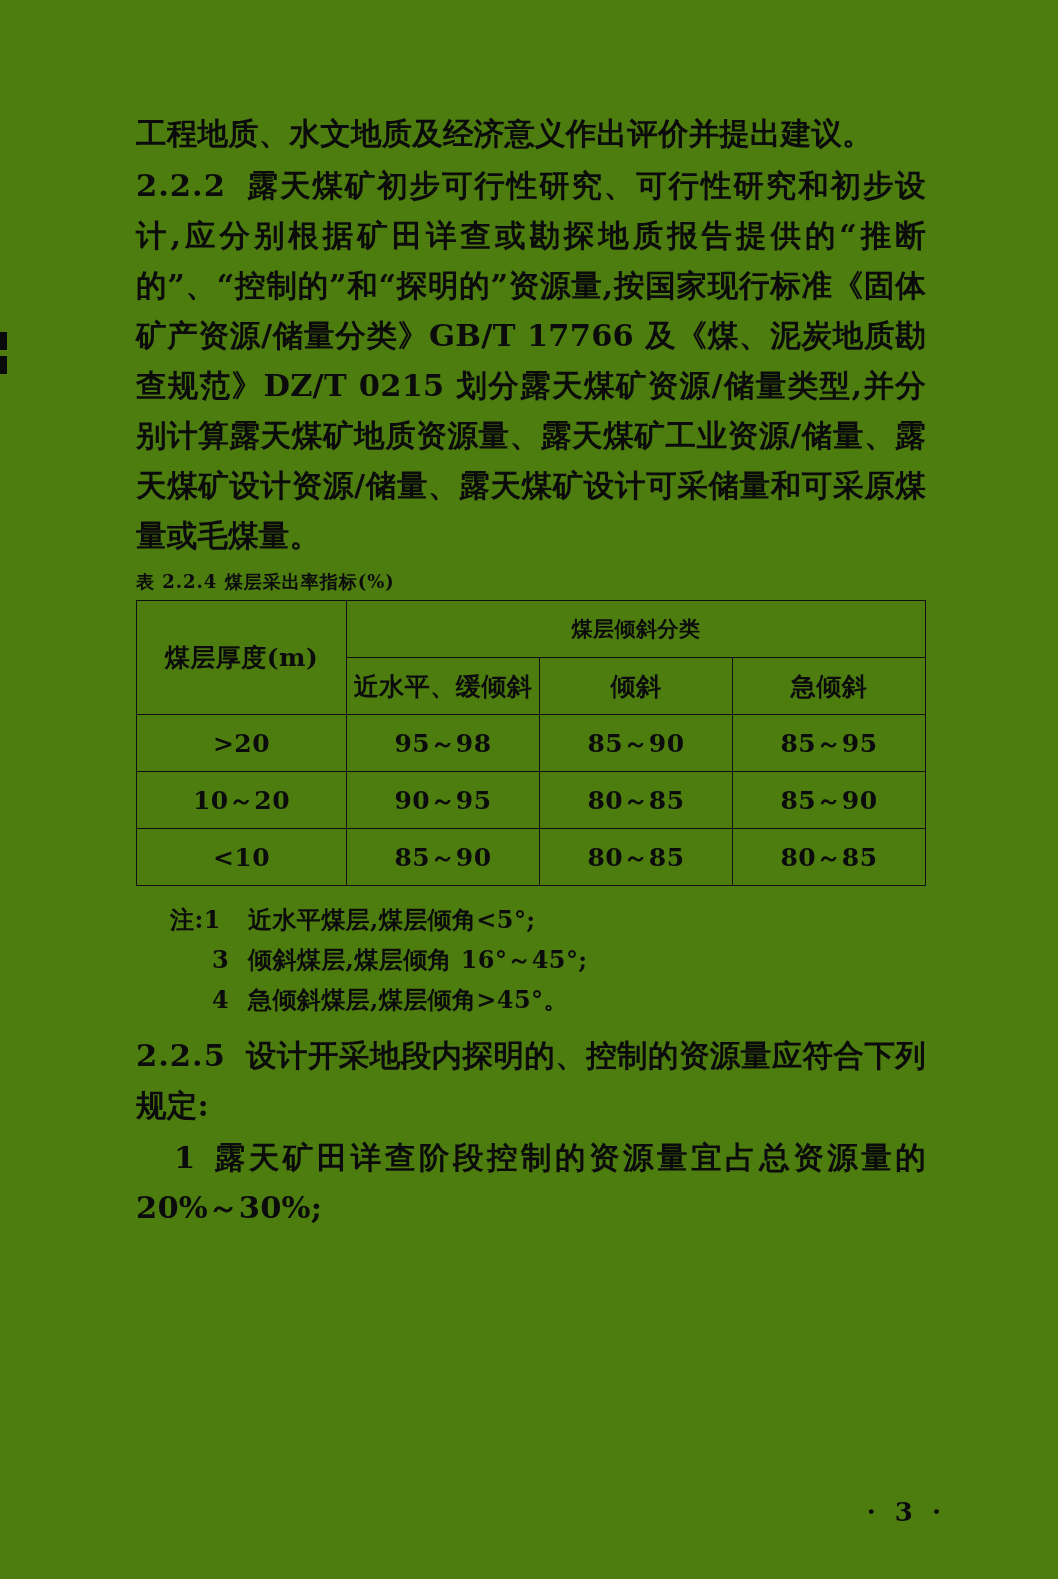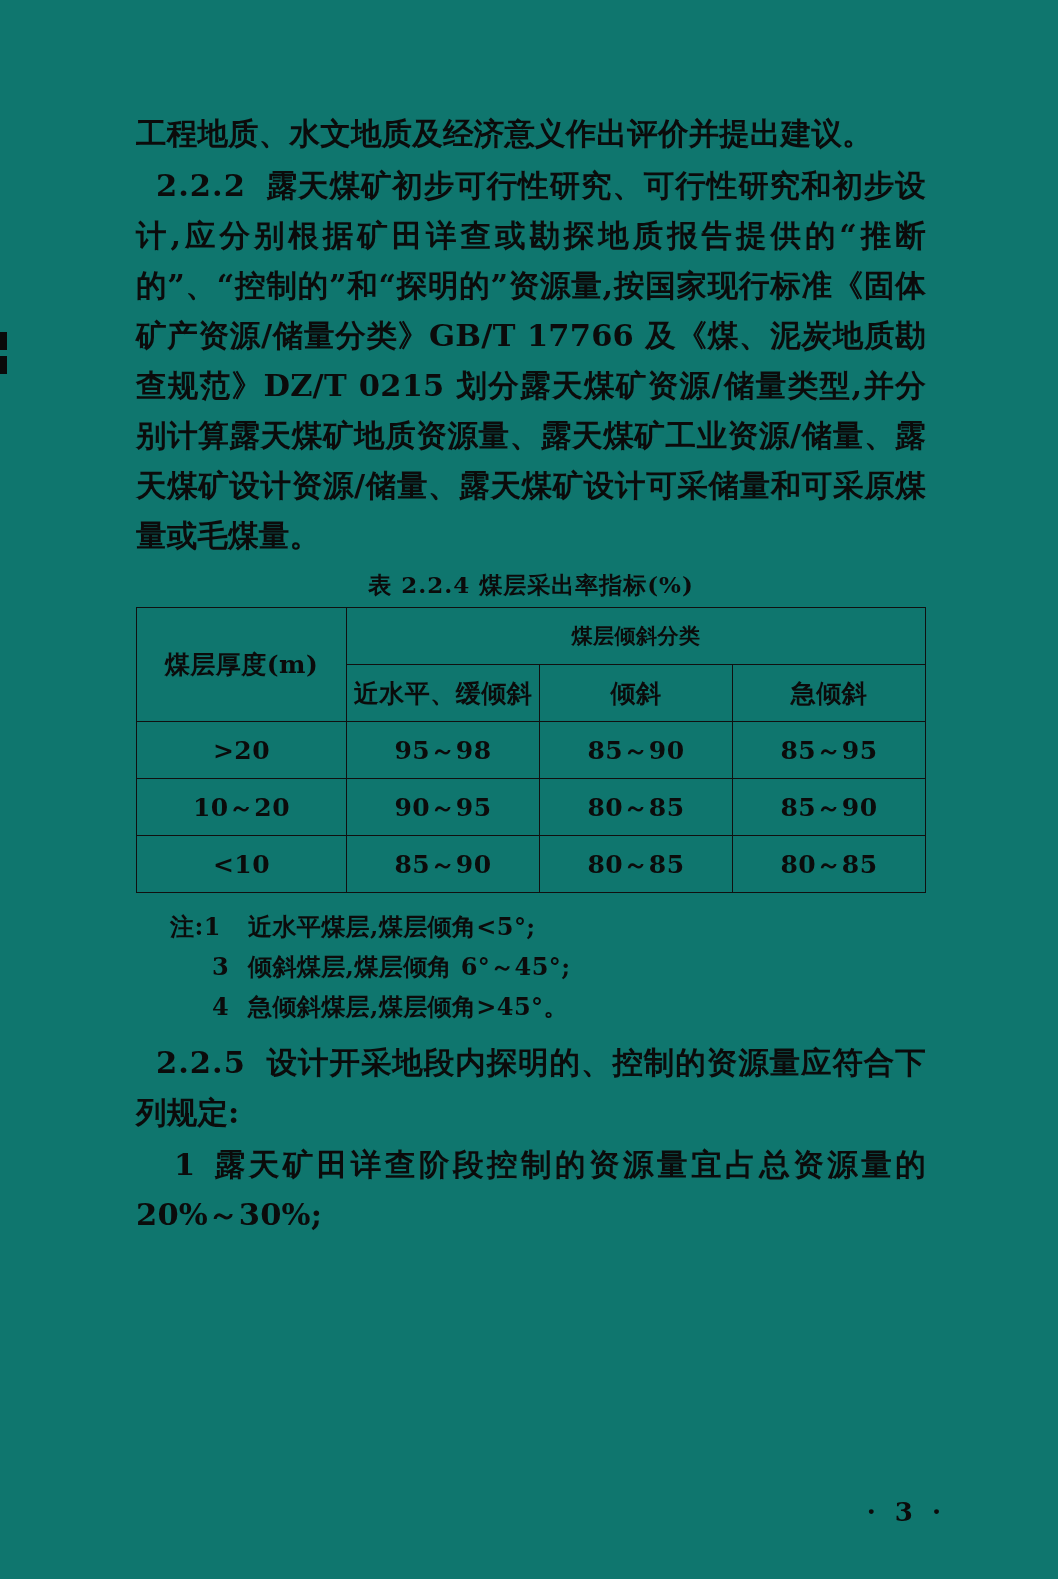--- a/index.html
+++ b/index.html
@@ -8,21 +8,21 @@
     background: #ffffff;
   }
   body {
     font-family: "DejaVu Serif", "Liberation Serif", serif;
     color: #000000;
   }
   #page {
     position: relative;
     width: 1058px;
     height: 1579px;
-    background: #0f766e;
+    background: #4d7c0f;
     overflow: hidden;
   }
   
   .edge-mark {
     position: absolute;
     left: 0;
     width: 7px;
     background: #0a0a0a;
   }
   #content {
@@ -40,33 +40,31 @@
     text-justify: inter-character;
     margin: 0 0 2px 0;
     color: #0b0b0b;
   }
   .para.noindent { text-indent: 0; }
   .para .secnum {
     font-family: "DejaVu Serif", "Liberation Serif", serif;
     font-weight: 700;
     letter-spacing: 1px;
     margin-right: 20px;
-    margin-left: 20px;
   }
   .para .itemnum {
     font-weight: 700;
     margin-right: 16px;
   }
   .para.list-item { text-indent: 38px; }
 
   
   .table-caption {
-    font-size: 23px;
-    font-weight: 700;
-    text-align: center;
+    font-size: 18px;
+    font-weight: 700;
     margin: 10px 0 6px 0;
     letter-spacing: 1px;
     color: #0b0b0b;
   }
   table.spec {
     border-collapse: collapse;
     width: 790px;
     table-layout: fixed;
     margin: 0 0 0 0;
   }
@@ -180,21 +178,21 @@
           <td>80～85</td>
         </tr>
       </tbody>
     </table>
 
     <div class="notes">
       <div class="note-line">
         <span class="lbl"><span>注:</span><span>1</span></span><span>近水平煤层,煤层倾角&lt;5°;</span>
       </div>
       <div class="note-line">
-        <span class="num">3</span><span>倾斜煤层,煤层倾角 6°～45°;</span>
+        <span class="num">3</span><span>倾斜煤层,煤层倾角 16°～45°;</span>
       </div>
       <div class="note-line">
         <span class="num">4</span><span>急倾斜煤层,煤层倾角&gt;45°。</span>
       </div>
     </div>
 
     <p class="para">
       <span class="secnum">2.2.5</span><span>设计开采地段内探明的、控制的资源量应符合下列规定:</span>
     </p>
 

